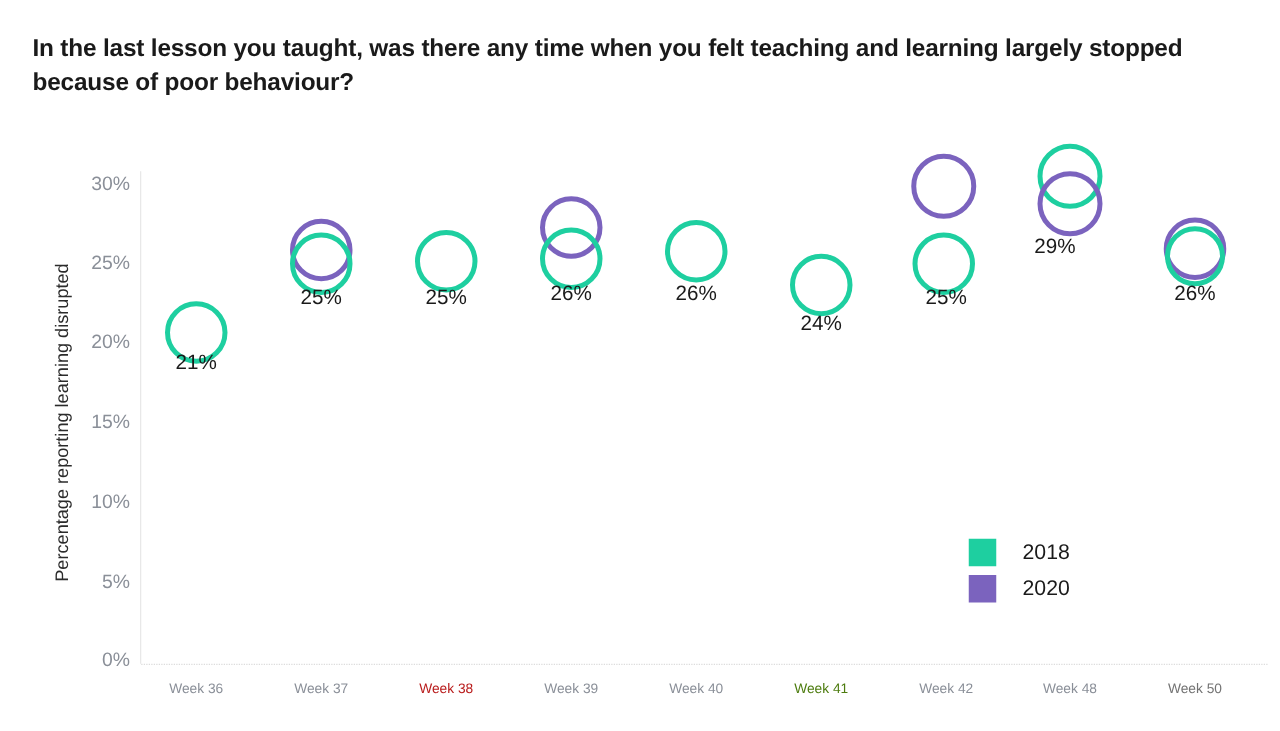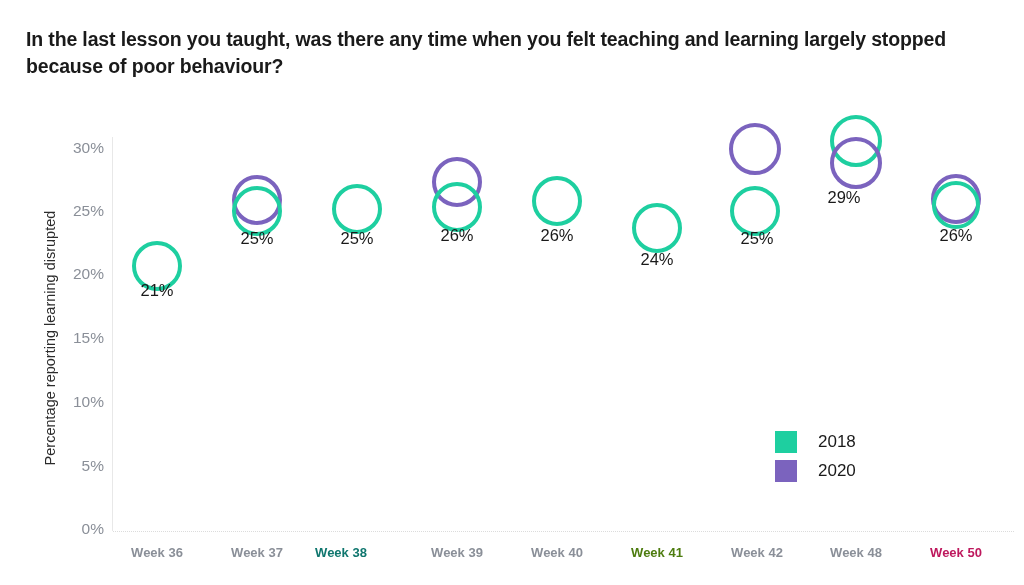--- a/index.html
+++ b/index.html
@@ -102,25 +102,24 @@
     font-weight: normal;
     color: #1a1a1a;
     transform: translate(-50%, 0);
     white-space: nowrap;
   }
 
   
   .x-tick {
     position: absolute;
     top: 545px;
-    font-size: 13px;
+    font-size: 11px;
     color: #8a8f98;
     transform: translateX(-50%);
     white-space: nowrap;
-    font-weight: bold;
   }
 
   
   #legend {
     position: absolute;
     left: 775px;
     top: 427px;
   }
   .legend-row {
     display: flex;
@@ -183,27 +182,27 @@
       <div class="point-label" style="left: 557px; top: 226px; color: rgb(26, 26, 26);">26%</div>
       <div class="point-label" style="left: 657px; top: 250px; color: rgb(26, 26, 26);">24%</div>
       <div class="point-label" style="left: 757px; top: 229px; color: rgb(26, 26, 26);">25%</div>
       <div class="point-label" style="left: 844px; top: 188px; color: rgb(26, 26, 26);">29%</div>
       <div class="point-label" style="left: 956px; top: 226px; color: rgb(26, 26, 26);">26%</div>
     </div>
 
   <div id="x-ticks">
       <div class="x-tick" style="left: 157px; color: rgb(138, 143, 152);">Week 36</div>
       <div class="x-tick" style="left: 257px; color: rgb(138, 143, 152);">Week 37</div>
-      <div class="x-tick" style="left: 341px; color: #0f766e;">Week 38</div>
+      <div class="x-tick" style="left: 357px; color: #b91c1c;">Week 38</div>
       <div class="x-tick" style="left: 457px; color: rgb(138, 143, 152);">Week 39</div>
       <div class="x-tick" style="left: 557px; color: rgb(138, 143, 152);">Week 40</div>
       <div class="x-tick" style="left: 657px; color: #4d7c0f;">Week 41</div>
       <div class="x-tick" style="left: 757px; color: rgb(138, 143, 152);">Week 42</div>
       <div class="x-tick" style="left: 856px; color: rgb(138, 143, 152); text-align: center;">Week 48</div>
-      <div class="x-tick" style="left: 956px; color: #be185d;">Week 50</div>
+      <div class="x-tick" style="left: 956px; color: #737373;">Week 50</div>
     </div>
 
   <div id="legend">
       <div class="legend-row">
         <span class="legend-swatch" style="background: rgb(30, 207, 160);"></span>
         <span class="legend-label">2018</span>
       </div>
       <div class="legend-row">
         <span class="legend-swatch" style="background: rgb(123, 99, 190);"></span>
         <span class="legend-label">2020</span>

